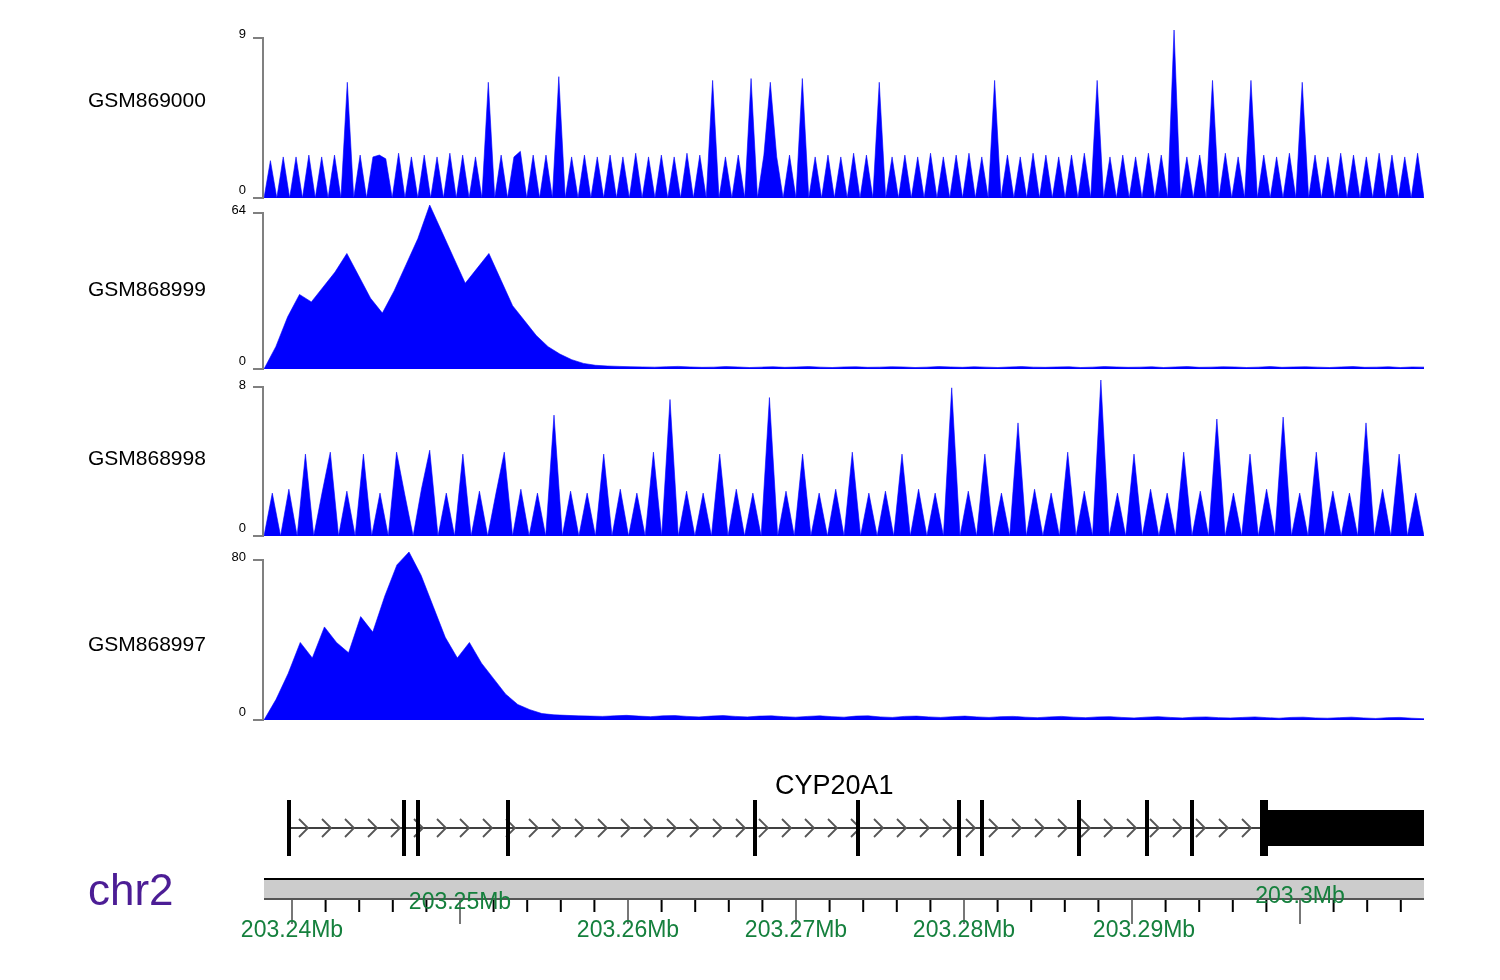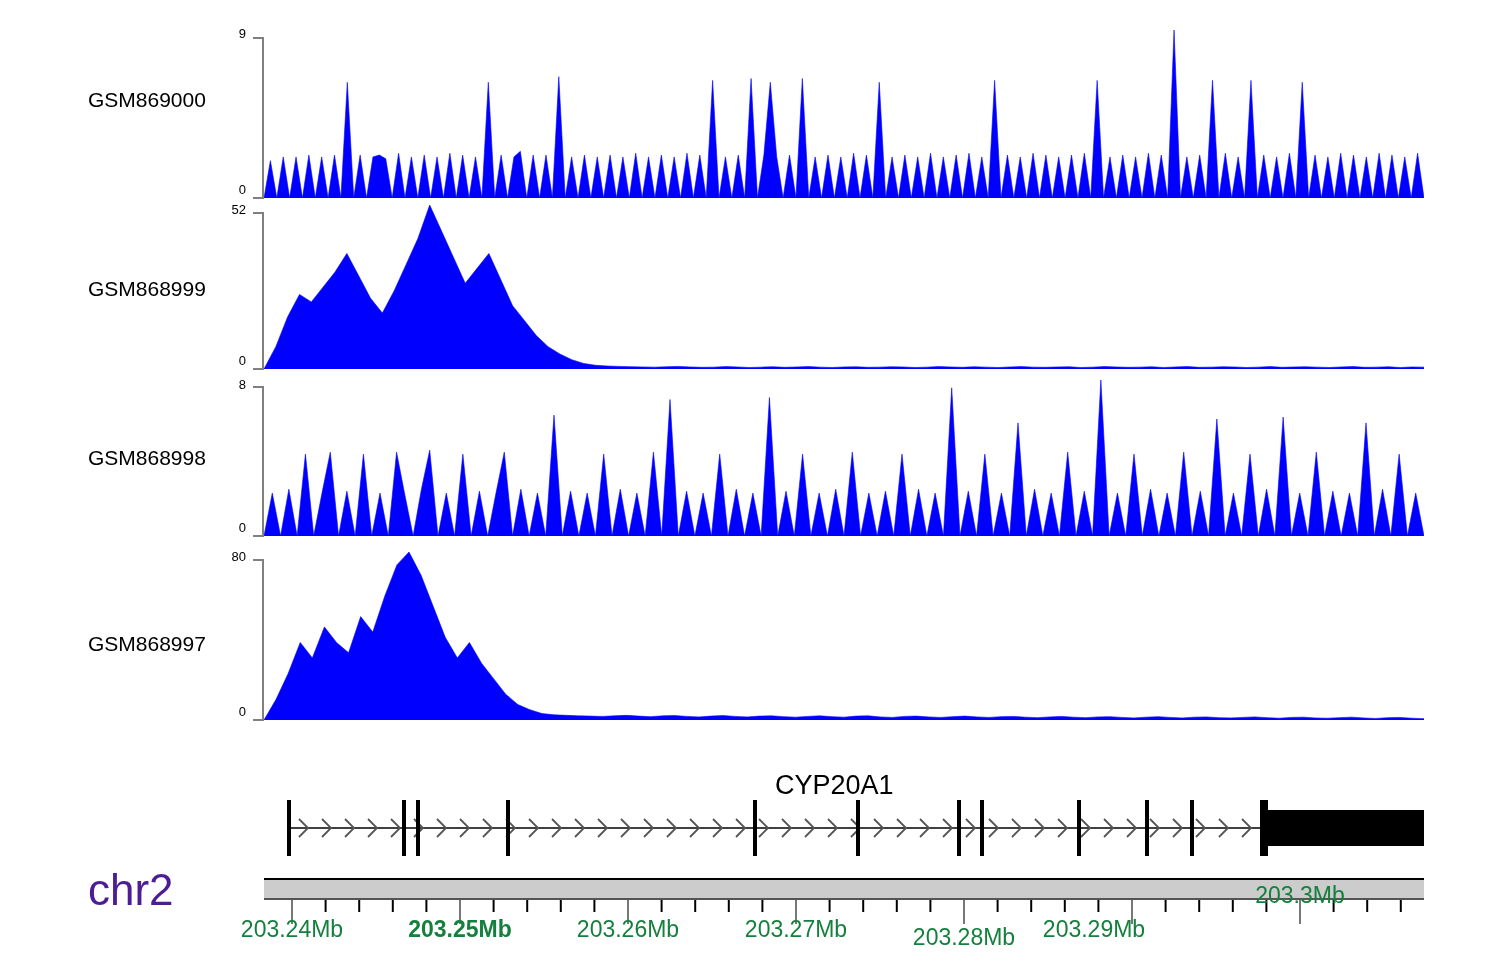--- a/index.html
+++ b/index.html
@@ -91,21 +91,21 @@
     </svg>
     <div class="data-area" style="left:264px;top:0px;width:1160px;height:168px;">
       <svg id="sig0" width="1160" height="168" viewBox="0 0 1160 168" preserveAspectRatio="none">
           <path d="M0,168 L0.00,168.00 L6.41,130.67 L12.82,168.00 L19.23,126.93 L25.64,168.00 L32.04,126.93 L38.45,168.00 L44.86,125.07 L51.27,168.00 L57.68,126.93 L64.09,168.00 L70.50,125.07 L76.91,168.00 L83.31,52.27 L89.72,168.00 L96.13,125.07 L102.54,168.00 L108.95,126.93 L115.36,125.07 L121.77,128.80 L128.18,168.00 L134.59,123.20 L140.99,168.00 L147.40,126.93 L153.81,168.00 L160.22,125.07 L166.63,168.00 L173.04,126.93 L179.45,168.00 L185.86,123.20 L192.27,168.00 L198.67,125.07 L205.08,168.00 L211.49,126.93 L217.90,168.00 L224.31,52.27 L230.72,168.00 L237.13,125.07 L243.54,168.00 L249.94,126.93 L256.35,121.33 L262.76,168.00 L269.17,125.07 L275.58,168.00 L281.99,125.07 L288.40,168.00 L294.81,46.67 L301.22,168.00 L307.62,126.93 L314.03,168.00 L320.44,125.07 L326.85,168.00 L333.26,126.93 L339.67,168.00 L346.08,125.07 L352.49,168.00 L358.90,126.93 L365.30,168.00 L371.71,123.20 L378.12,168.00 L384.53,126.93 L390.94,168.00 L397.35,125.07 L403.76,168.00 L410.17,126.93 L416.57,168.00 L422.98,123.20 L429.39,168.00 L435.80,125.07 L442.21,168.00 L448.62,50.40 L455.03,168.00 L461.44,126.93 L467.85,168.00 L474.25,125.07 L480.66,168.00 L487.07,48.53 L493.48,168.00 L499.89,125.07 L506.30,52.27 L512.71,126.93 L519.12,168.00 L525.52,125.07 L531.93,168.00 L538.34,48.53 L544.75,168.00 L551.16,126.93 L557.57,168.00 L563.98,125.07 L570.39,168.00 L576.80,126.93 L583.20,168.00 L589.61,123.20 L596.02,168.00 L602.43,125.07 L608.84,168.00 L615.25,52.27 L621.66,168.00 L628.07,126.93 L634.48,168.00 L640.88,125.07 L647.29,168.00 L653.70,126.93 L660.11,168.00 L666.52,123.20 L672.93,168.00 L679.34,126.93 L685.75,168.00 L692.15,125.07 L698.56,168.00 L704.97,123.20 L711.38,168.00 L717.79,126.93 L724.20,168.00 L730.61,50.40 L737.02,168.00 L743.43,125.07 L749.83,168.00 L756.24,126.93 L762.65,168.00 L769.06,123.20 L775.47,168.00 L781.88,125.07 L788.29,168.00 L794.70,126.93 L801.10,168.00 L807.51,125.07 L813.92,168.00 L820.33,123.20 L826.74,168.00 L833.15,50.40 L839.56,168.00 L845.97,126.93 L852.38,168.00 L858.78,125.07 L865.19,168.00 L871.60,126.93 L878.01,168.00 L884.42,123.20 L890.83,168.00 L897.24,125.07 L903.65,168.00 L910.06,0.00 L916.46,168.00 L922.87,126.93 L929.28,168.00 L935.69,125.07 L942.10,168.00 L948.51,50.40 L954.92,168.00 L961.33,123.20 L967.73,168.00 L974.14,126.93 L980.55,168.00 L986.96,50.40 L993.37,168.00 L999.78,125.07 L1006.19,168.00 L1012.60,126.93 L1019.01,168.00 L1025.41,123.20 L1031.82,168.00 L1038.23,52.27 L1044.64,168.00 L1051.05,125.07 L1057.46,168.00 L1063.87,126.93 L1070.28,168.00 L1076.69,123.20 L1083.09,168.00 L1089.50,125.07 L1095.91,168.00 L1102.32,126.93 L1108.73,168.00 L1115.14,123.20 L1121.55,168.00 L1127.96,125.07 L1134.36,168.00 L1140.77,126.93 L1147.18,168.00 L1153.59,123.20 L1160.00,168.00 L1160,168 Z" fill="#0000FF" stroke="#0000FF" stroke-width="0.6"></path>
         </svg>
     </div>
   </div>
 
   <div class="track" style="top:205px;height:170px;">
     <div class="track-label" style="left:88px;top:72px;">GSM868999</div>
-    <div class="axis-max" style="left:202px;top:-3px;width:44px;">52</div>
+    <div class="axis-max" style="left:202px;top:-3px;width:44px;">64</div>
     <div class="axis-min" style="left:202px;top:148px;width:44px;">0</div>
     <svg class="yaxis" width="14" height="172" style="left:252px;top:0px;">
       <path d="M1,8 L11,8 L11,164 L1,164" fill="none" stroke="#808080" stroke-width="2"></path>
     </svg>
     <div class="data-area" style="left:264px;top:0px;width:1160px;height:164px;">
       <svg id="sig1" width="1160" height="164" viewBox="0 0 1160 164" preserveAspectRatio="none">
           <path d="M0,164 L0.00,164.00 L11.84,141.64 L23.67,111.82 L35.51,89.45 L47.35,96.91 L59.18,82.00 L71.02,67.09 L82.86,48.45 L94.69,70.82 L106.53,93.18 L118.37,108.09 L130.20,85.73 L142.04,59.64 L153.88,33.55 L165.71,0.00 L177.55,26.09 L189.39,52.18 L201.22,78.27 L213.06,63.36 L224.90,48.45 L236.73,74.55 L248.57,100.64 L260.41,115.55 L272.24,130.45 L284.08,141.64 L295.92,149.09 L307.76,154.68 L319.59,158.41 L331.43,160.27 L343.27,161.02 L355.10,161.39 L366.94,161.76 L378.78,161.95 L390.61,162.14 L402.45,161.76 L414.29,161.39 L426.12,161.95 L437.96,162.32 L449.80,162.14 L461.63,161.58 L473.47,161.95 L485.31,162.51 L497.14,162.14 L508.98,161.76 L520.82,162.32 L532.65,161.95 L544.49,161.58 L556.33,162.14 L568.16,162.51 L580.00,161.95 L591.84,161.76 L603.67,162.32 L615.51,162.14 L627.35,161.76 L639.18,161.95 L651.02,162.51 L662.86,162.14 L674.69,161.58 L686.53,161.95 L698.37,162.32 L710.20,161.76 L722.04,162.14 L733.88,162.51 L745.71,161.95 L757.55,161.58 L769.39,162.14 L781.22,162.32 L793.06,161.95 L804.90,161.76 L816.73,162.51 L828.57,162.14 L840.41,161.58 L852.24,161.95 L864.08,162.32 L875.92,162.14 L887.76,161.76 L899.59,162.51 L911.43,161.95 L923.27,161.58 L935.10,162.32 L946.94,162.14 L958.78,161.76 L970.61,161.95 L982.45,162.51 L994.29,162.14 L1006.12,161.58 L1017.96,162.32 L1029.80,161.95 L1041.63,161.76 L1053.47,162.14 L1065.31,162.51 L1077.14,161.95 L1088.98,161.58 L1100.82,162.32 L1112.65,162.14 L1124.49,161.76 L1136.33,162.51 L1148.16,161.95 L1160.00,162.14 L1160,164 Z" fill="#0000FF" stroke="#0000FF" stroke-width="0.6"></path>
         </svg>
     </div>
   </div>
@@ -234,21 +234,21 @@
       <line x1="1199.2" y1="0" x2="1199.2" y2="12" stroke="#000" stroke-width="2"></line>
       <line x1="1232.8" y1="0" x2="1232.8" y2="12" stroke="#000" stroke-width="2"></line>
       <line x1="1266.3999999999999" y1="0" x2="1266.3999999999999" y2="12" stroke="#000" stroke-width="2"></line>
       <line x1="1299.9999999999998" y1="0" x2="1299.9999999999998" y2="24" stroke="#555" stroke-width="1.6"></line>
       <line x1="1333.5999999999997" y1="0" x2="1333.5999999999997" y2="12" stroke="#000" stroke-width="2"></line>
       <line x1="1367.1999999999996" y1="0" x2="1367.1999999999996" y2="12" stroke="#000" stroke-width="2"></line>
       <line x1="1400.7999999999995" y1="0" x2="1400.7999999999995" y2="12" stroke="#000" stroke-width="2"></line>
     </svg>
   <div id="axislabels">
       <div class="axis-tick-label" style="left: 222px; top: 916px; width: 140px;">203.24Mb</div>
-      <div class="axis-tick-label" style="left: 390px; top: 916px; width: 140px; font-weight: bold;">203.25Mb</div>
+      <div class="axis-tick-label" style="left: 390px; top: 888px; width: 140px;">203.25Mb</div>
       <div class="axis-tick-label" style="left: 558px; top: 916px; width: 140px;">203.26Mb</div>
       <div class="axis-tick-label" style="left: 726px; top: 916px; width: 140px;">203.27Mb</div>
-      <div class="axis-tick-label" style="left: 894px; top: 916px; width: 140px; margin-top: 8px;">203.28Mb</div>
-      <div class="axis-tick-label" style="left: 1024px; top: 916px; width: 140px;">203.29Mb</div>
+      <div class="axis-tick-label" style="left: 894px; top: 916px; width: 140px;">203.28Mb</div>
+      <div class="axis-tick-label" style="left: 1074px; top: 916px; width: 140px;">203.29Mb</div>
       <div class="axis-tick-label" style="left: 1230px; top: 882px; width: 140px;">203.3Mb</div>
     </div>
 
 </div>
 
 </body></html>

